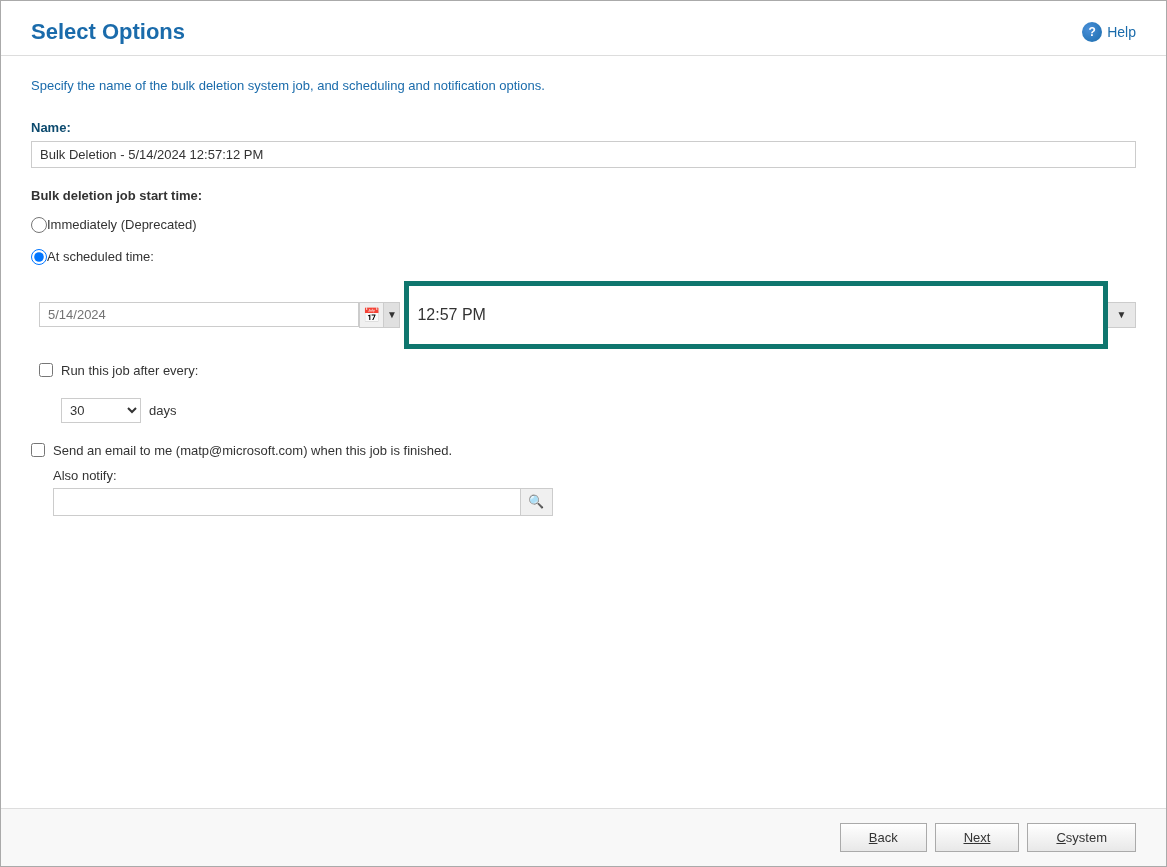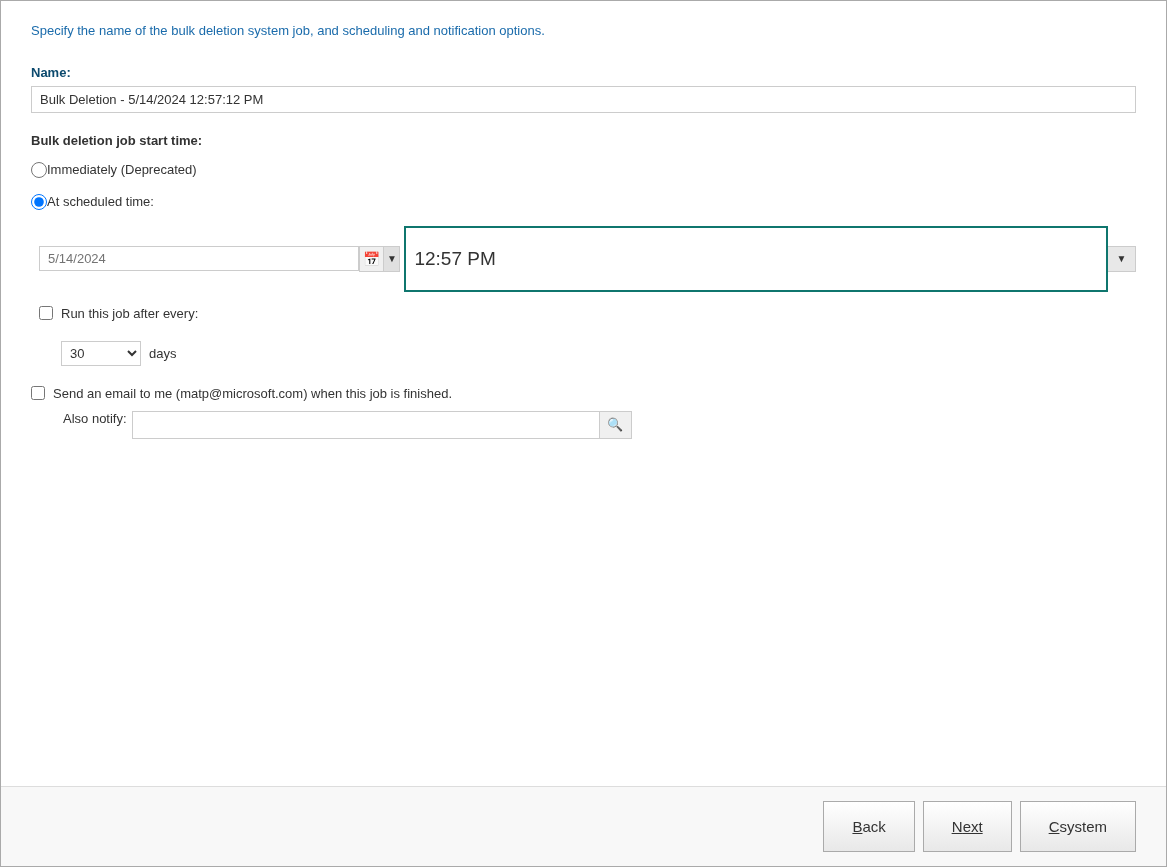--- a/index.html
+++ b/index.html
@@ -140,22 +140,22 @@
       border-left: none;
       display: flex;
       align-items: center;
       justify-content: center;
       cursor: pointer;
       font-size: 10px;
     }
     .time-input {
       flex: 1;
       padding: 20px 8px;
-      border: 2px solid #0f766e;
-      font-size: 19px;
+      border: 5px solid #0f766e;
+      font-size: 16px;
       color: #333;
       outline: none;
     }
     .time-dropdown-btn {
       width: 28px;
       height: 26px;
       background: #e8e8e8;
       border: 1px solid #ccc;
       border-left: none;
       display: flex;
@@ -204,22 +204,23 @@
     .email-checkbox-row input[type="checkbox"] {
       width: 14px;
       height: 14px;
       cursor: pointer;
     }
     .email-label {
       font-size: 13px;
       color: #333;
     }
     .also-notify-row {
-      margin-left: 32px;
-      display: flex;
+      margin-left: 22px;
+      display: flex;
+      flex-direction: column;
       gap: 5px;
     }
     .also-notify-label {
       font-size: 13px;
       color: #333;
     }
     .notify-input-row {
       display: flex;
       align-items: center;
       width: 500px;
@@ -248,24 +249,24 @@
     .footer {
       display: flex;
       justify-content: flex-end;
       align-items: center;
       gap: 8px;
       padding: 14px 30px;
       border-top: 1px solid #ddd;
       background: #f8f8f8;
     }
     .footer-btn {
-      padding: 16px 28px;
+      padding: 6px 28px;
       border: 1px solid #aaa;
       background: linear-gradient(to bottom, #fff, #e8e8e8);
-      font-size: 15px;
+      font-size: 13px;
       color: #333;
       cursor: pointer;
       min-width: 80px;
       text-align: center;
     }
     .footer-btn.primary {
       font-weight: normal;
       text-decoration: underline;
     }
     .underline {
@@ -279,20 +280,27 @@
       display: flex;
       align-items: center;
       flex: 1;
     }
   </style>
 </head>
 <body>
 
 <div class="page-wrapper">
 
+  <div class="header">
+    <span class="header-title">Select Options</span>
+    <a class="help-link">
+      <span class="help-icon">?</span>
+      <span>Help</span>
+    </a>
+  </div>
 
   <div class="content">
 
     <p class="description">Specify the name of the bulk deletion system job, and scheduling and notification options.</p>
 
     <div class="field-section">
       <div class="field-label">Name:</div>
       <input type="text" class="text-input" value="Bulk Deletion - 5/14/2024 12:57:12 PM" style="">
     </div>
 

